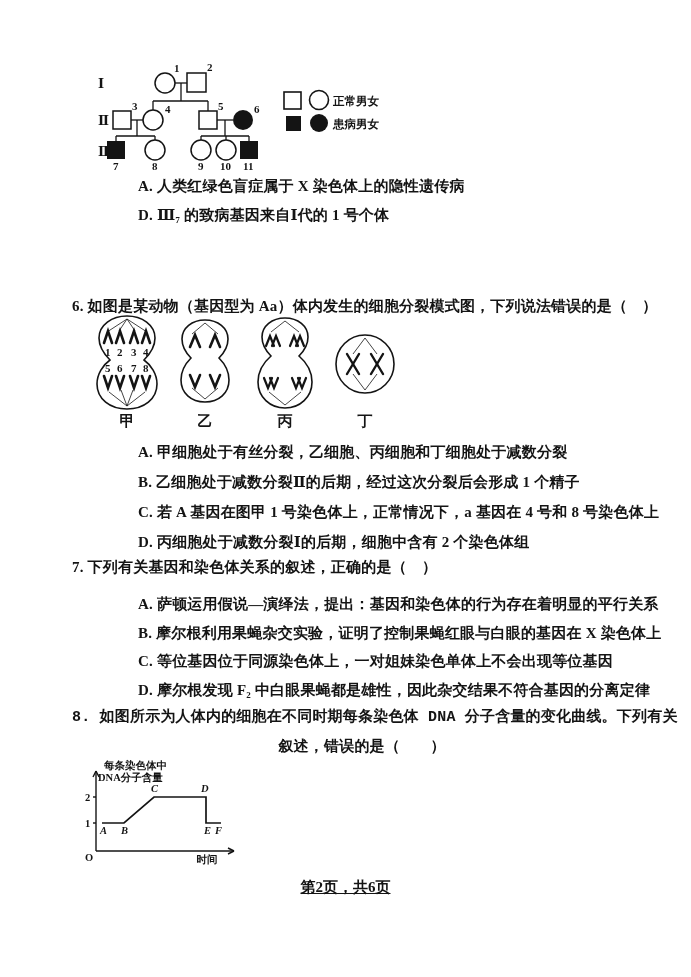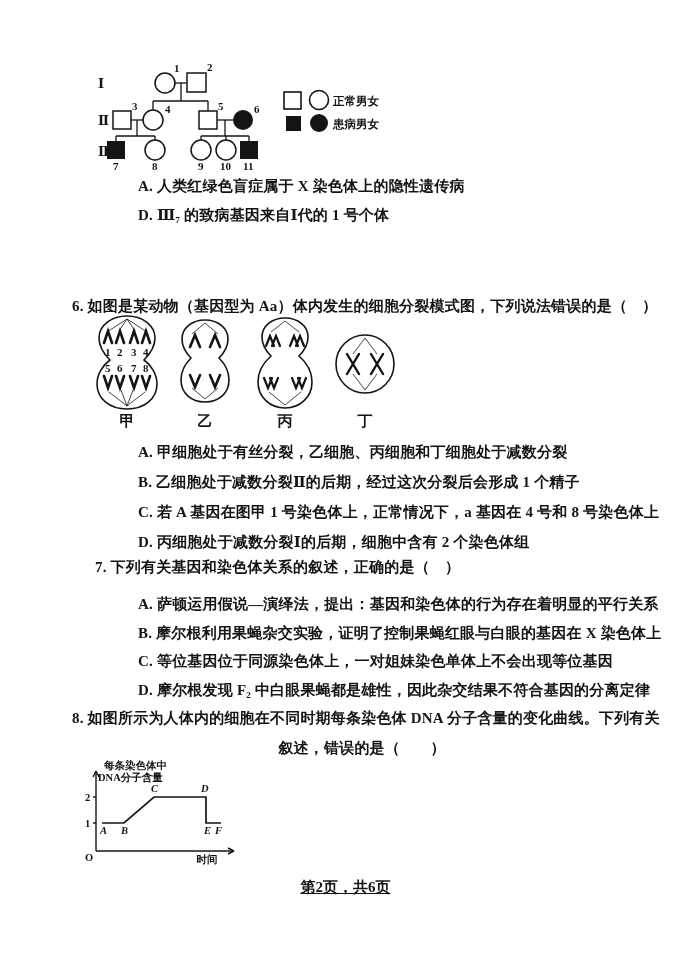--- a/index.html
+++ b/index.html
@@ -187,29 +187,29 @@
   <text class="cell-label" x="283" y="114" text-anchor="middle">丁</text>
 </svg>
 
 <div class="abs opts" style="left:106px;top:437px;">
   <div class="opt">A. 甲细胞处于有丝分裂，乙细胞、丙细胞和丁细胞处于减数分裂</div>
   <div class="opt">B. 乙细胞处于减数分裂Ⅱ的后期，经过这次分裂后会形成 1 个精子</div>
   <div class="opt">C. 若 A 基因在图甲 1 号染色体上，正常情况下，a 基因在 4 号和 8 号染色体上</div>
   <div class="opt">D. 丙细胞处于减数分裂Ⅰ的后期，细胞中含有 2 个染色体组</div>
 </div>
 
-<div class="abs stem" style="left:72px;top:558px;margin-left:23px;">7. 下列有关基因和染色体关系的叙述，正确的是（　）</div>
+<div class="abs stem" style="left:72px;top:558px;">7. 下列有关基因和染色体关系的叙述，正确的是（　）</div>
 <div class="abs opts q7opts" style="left:106px;top:590px;">
   <div class="opt">A. 萨顿运用假说—演绎法，提出：基因和染色体的行为存在着明显的平行关系</div>
   <div class="opt">B. 摩尔根利用果蝇杂交实验，证明了控制果蝇红眼与白眼的基因在 X 染色体上</div>
   <div class="opt">C. 等位基因位于同源染色体上，一对姐妹染色单体上不会出现等位基因</div>
   <div class="opt">D. 摩尔根发现 F₂ 中白眼果蝇都是雄性，因此杂交结果不符合基因的分离定律</div>
 </div>
 
-<div class="abs stem2" style="left:72px;top:703px;width:580px;">
+<div class="abs stem2" style="left:72px;top:703px;width:580px;font-family:Liberation Mono, monospace;">
   <div style="white-space:nowrap;">8. 如图所示为人体内的细胞在不同时期每条染色体 DNA 分子含量的变化曲线。下列有关</div>
   <div style="white-space:nowrap;text-align:center;">叙述，错误的是（　　）</div>
 </div>
 
 <svg class="abs" style="left:74px;top:758px;" width="172" height="108" viewBox="0 0 172 108">
   <text class="chart-txt" x="30" y="11">每条染色体中</text>
   <text class="chart-txt" x="24" y="23">DNA分子含量</text>
 
   <g stroke="#141414" stroke-width="1.4">
     <line x1="22" y1="93" x2="22" y2="13"></line>

